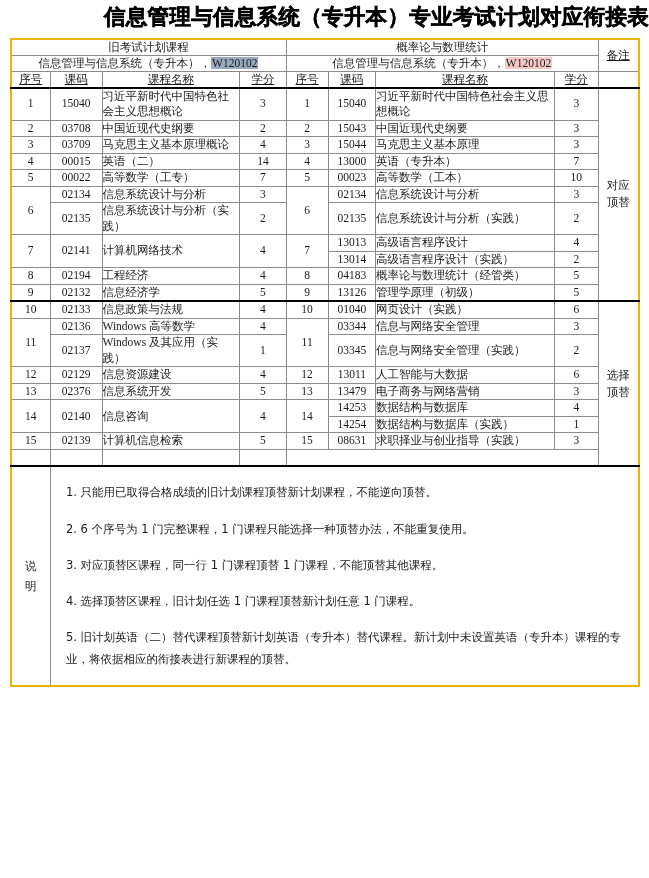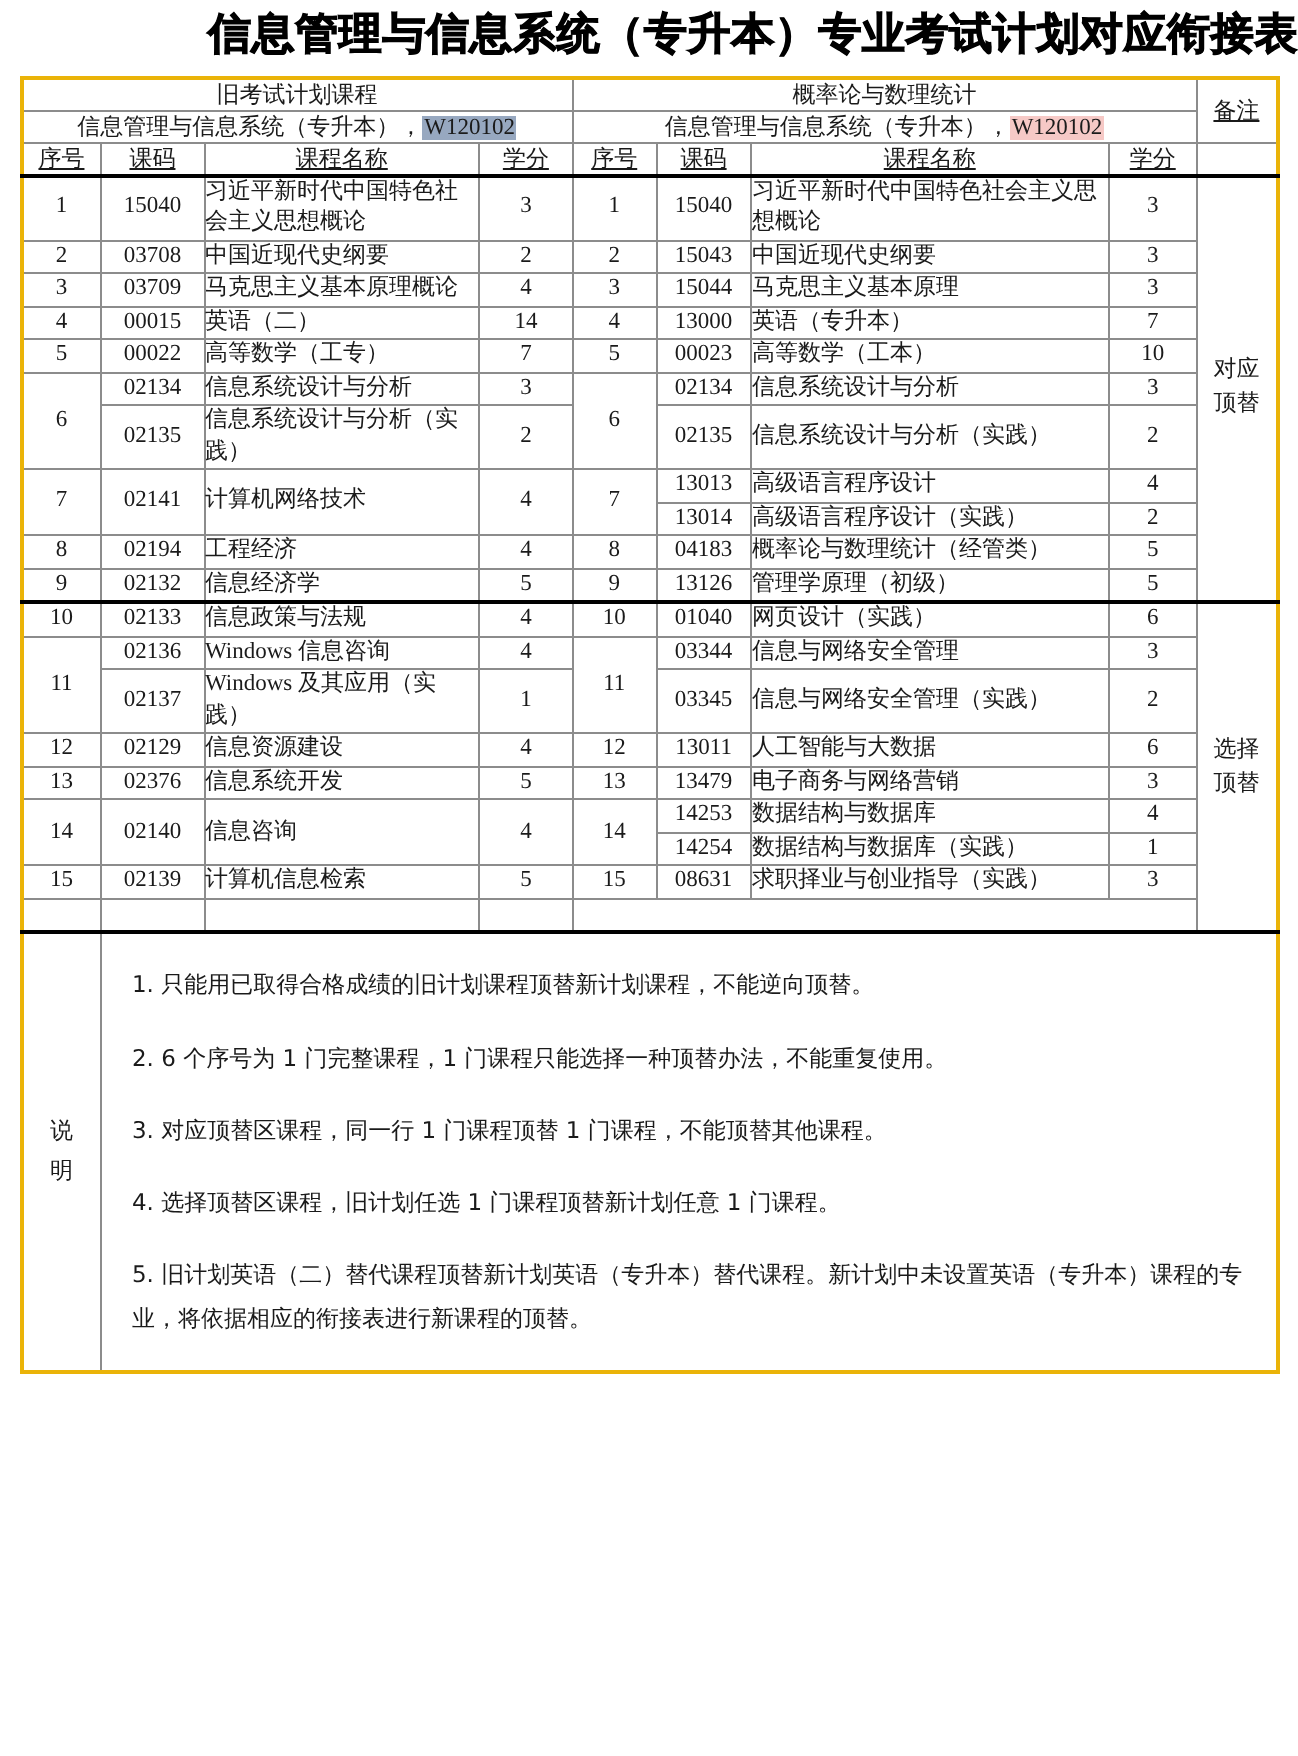--- a/index.html
+++ b/index.html
@@ -281,21 +281,21 @@
           <td class="cell ctr num thick-top">4</td>
           <td class="cell ctr num thick-top">10</td>
           <td class="cell ctr num thick-top">01040</td>
           <td class="cell lft thick-top">网页设计（实践）</td>
           <td class="cell ctr num thick-top">6</td>
           <td class="cell remark-cell thick-top" rowspan="9"><span class="remark-word">选择</span><br><span class="remark-word">顶替</span></td>
         </tr>
         <tr>
           <td class="cell ctr num" rowspan="2">11</td>
           <td class="cell ctr num">02136</td>
-          <td class="cell lft">Windows 信息咨询</td>
+          <td class="cell lft">Windows 高等数学</td>
           <td class="cell ctr num">4</td>
           <td class="cell ctr num" rowspan="2">11</td>
           <td class="cell ctr num">03344</td>
           <td class="cell lft">信息与网络安全管理</td>
           <td class="cell ctr num">3</td>
         </tr>
         <tr>
           <td class="cell ctr num">02137</td>
           <td class="cell lft">Windows 及其应用（实践）</td>
           <td class="cell ctr num">1</td>

